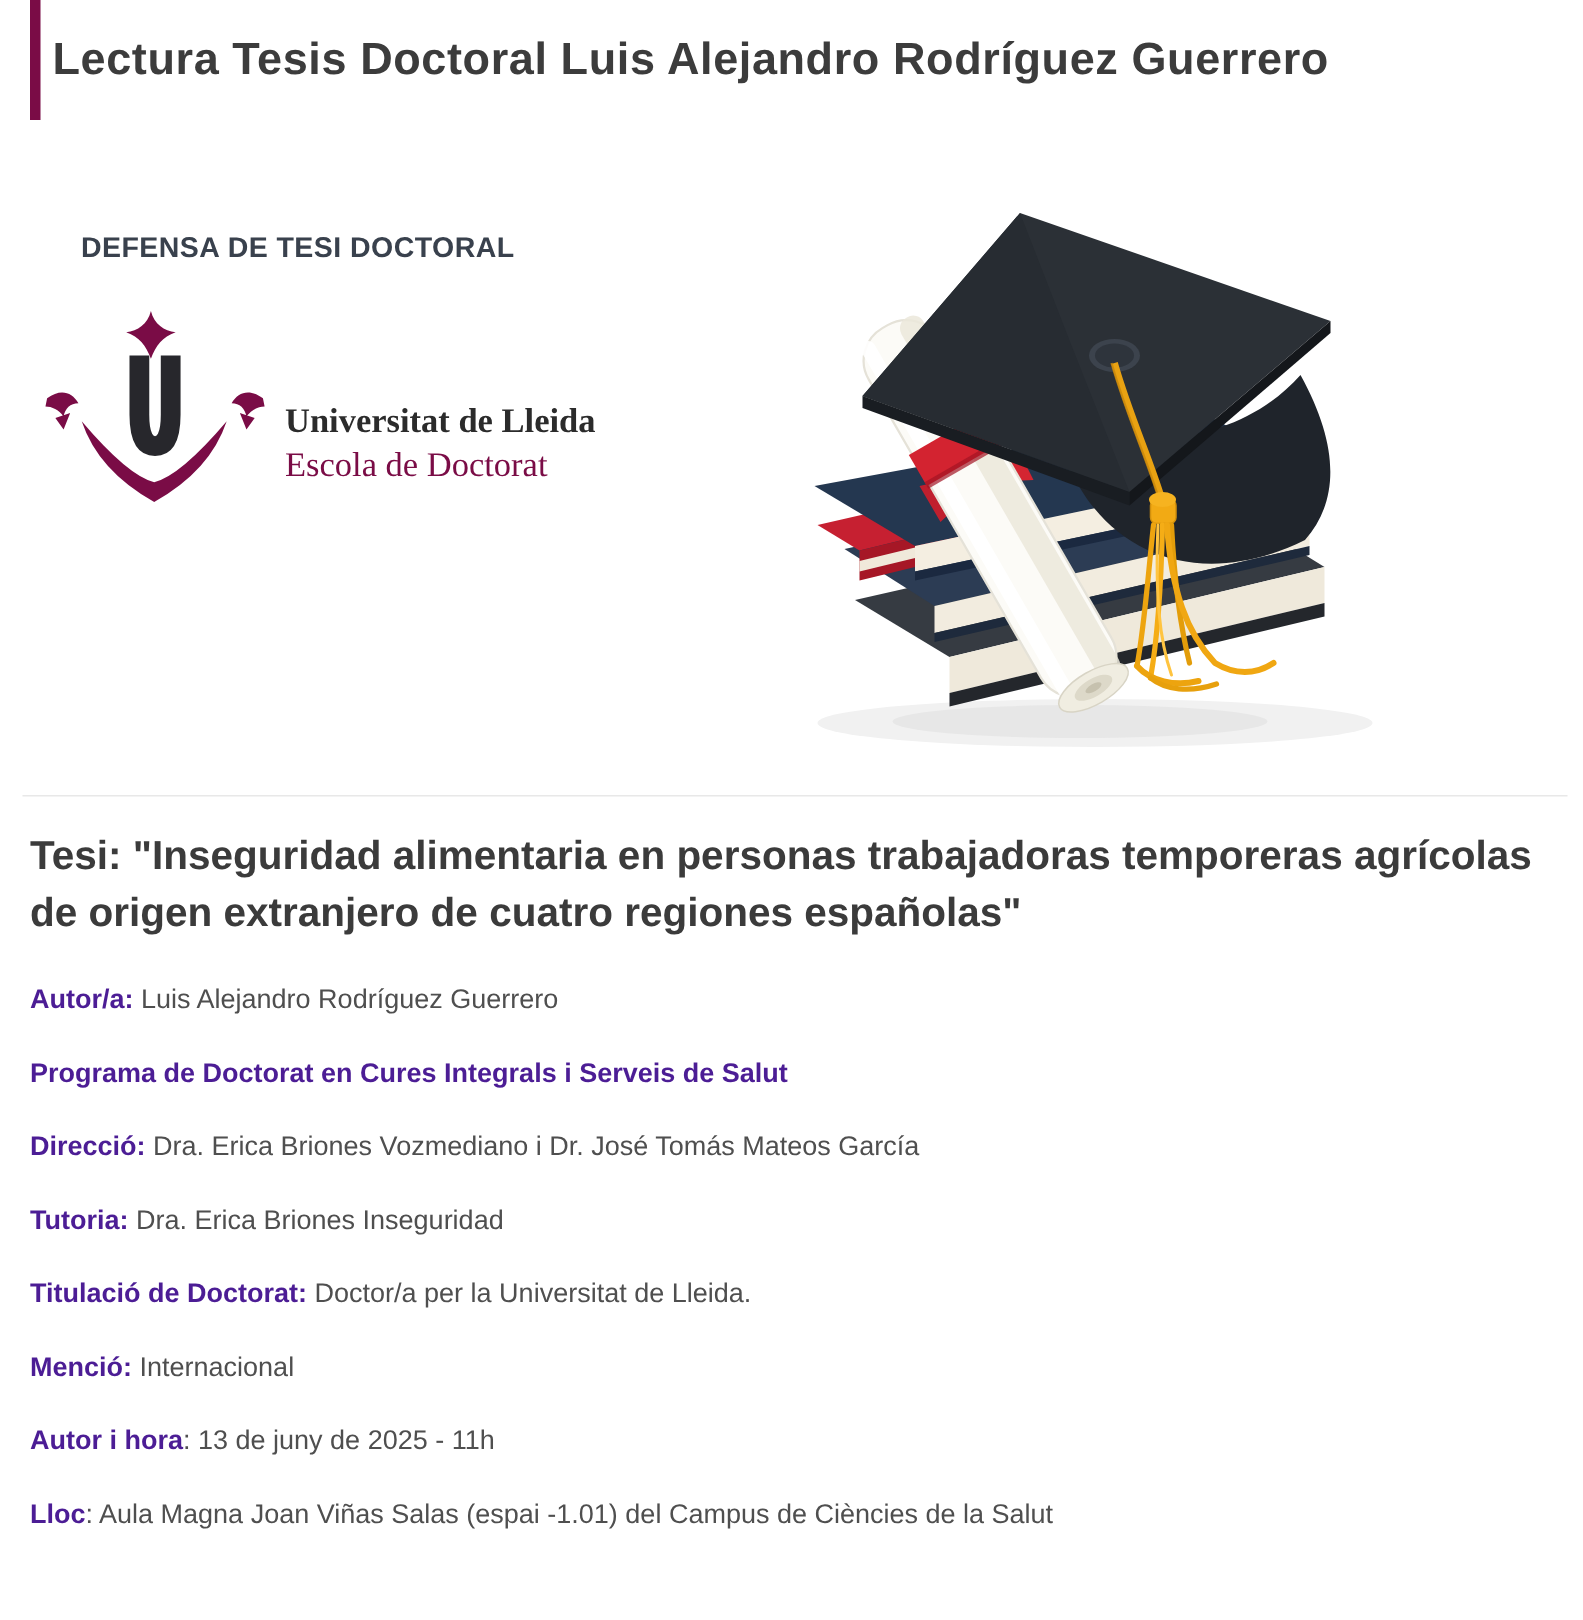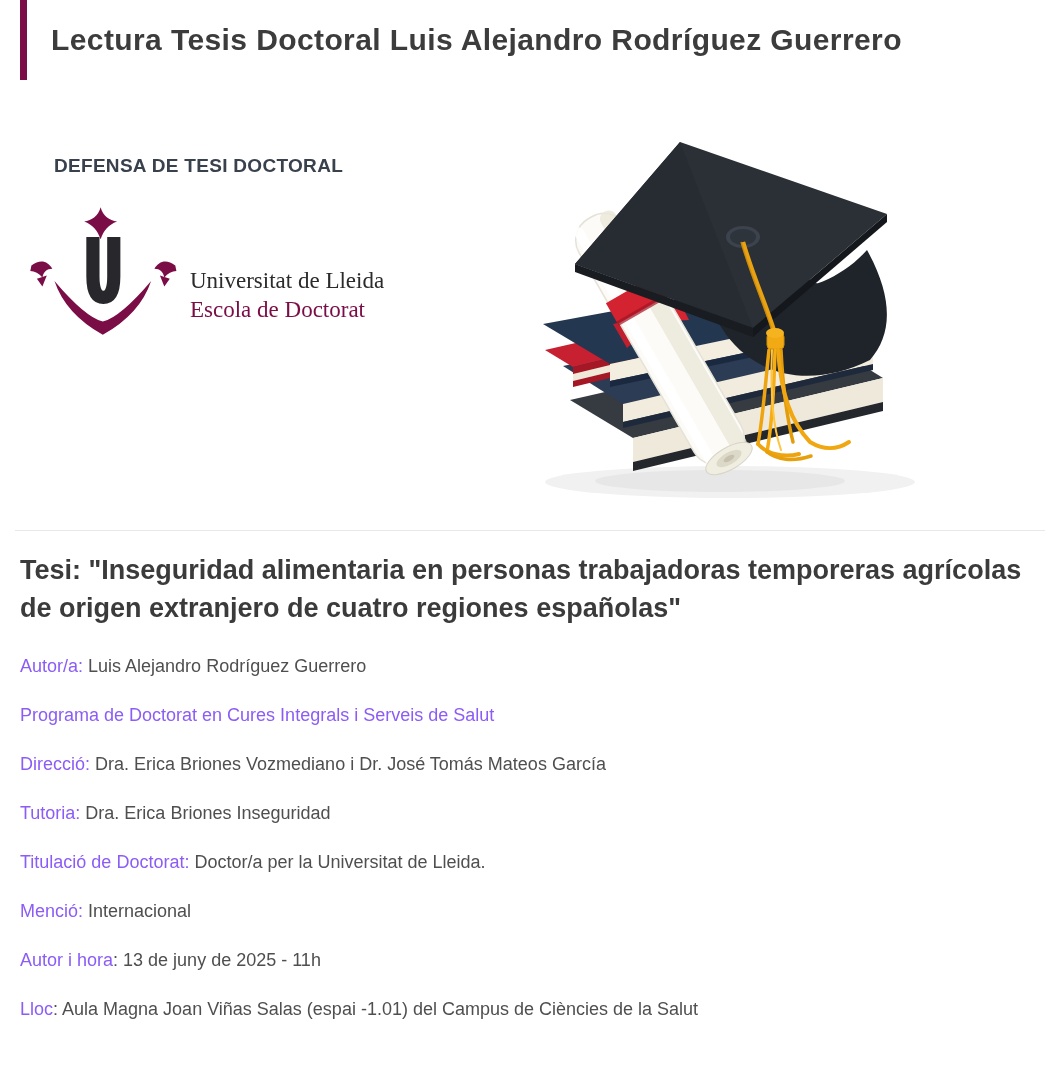--- a/index.html
+++ b/index.html
@@ -1,42 +1,42 @@
 <!DOCTYPE html>
 <html><head>
 <meta charset="utf-8">
 <style>
   html,body{margin:0;padding:0;background:#ffffff;}
   body{width:1055px;height:1080px;font-family:"Liberation Sans",sans-serif;overflow:hidden;}
   .page{position:relative;width:1055px;height:1080px;background:#fff;}
 
   
   .header{position:absolute;left:20px;top:0;height:80px;display:flex;align-items:center;
-          border-left:7px solid #7a0c46;padding-left:24px;}
+          border-left:7px solid #7a0c46;padding-left:8px;}
   .header h1{margin:0;font-size:30px;font-weight:bold;color:#3c3c3c;letter-spacing:.4px;white-space:nowrap;}
 
   
   .defensa{position:absolute;left:30px;top:155px;font-size:19px;font-weight:bold;color:#39414d;letter-spacing:.3px;margin-left:24px;}
   .logo{position:absolute;left:30px;top:204px;display:flex;align-items:center;}
   .logo svg{width:150px;height:134px;display:block;}
   .logo-text{margin-left:10px;font-family:"Liberation Serif",serif;}
-  .logo-uni{font-size:23px;font-weight:normal;color:#2b2b2b;line-height:1.1;margin-top:48px;}
+  .logo-uni{font-size:23px;font-weight:bold;color:#2b2b2b;line-height:1.1;margin-top:48px;}
   .logo-school{font-size:23px;color:#7a0c46;line-height:1.1;margin-top:3px;}
 
   .hero{position:absolute;left:515px;top:112px;width:435px;height:400px;}
   .hero svg{width:435px;height:400px;display:block;}
 
   .divider{position:absolute;left:15px;top:530px;width:1030px;height:1px;background:#e8e8e8;}
 
   
   .thesis-title{position:absolute;left:20px;top:551px;width:1022px;margin:0;
                 font-size:27px;line-height:38px;font-weight:bold;color:#3b3b3b;}
   .fields{position:absolute;left:20px;top:655px;width:1018px;}
   .fields p{margin:0 0 27px 0;font-size:18px;line-height:22px;color:#4f4f4f;}
-  .fields .lbl{font-weight:normal;color:#8b5cf6;}
+  .fields .lbl{font-weight:bold;color:#4c1d95;}
 </style>
 </head>
 <body>
 
 <div class="page">
 
   <div class="header">
     <h1>Lectura Tesis Doctoral Luis Alejandro Rodríguez Guerrero</h1>
   </div>
 

